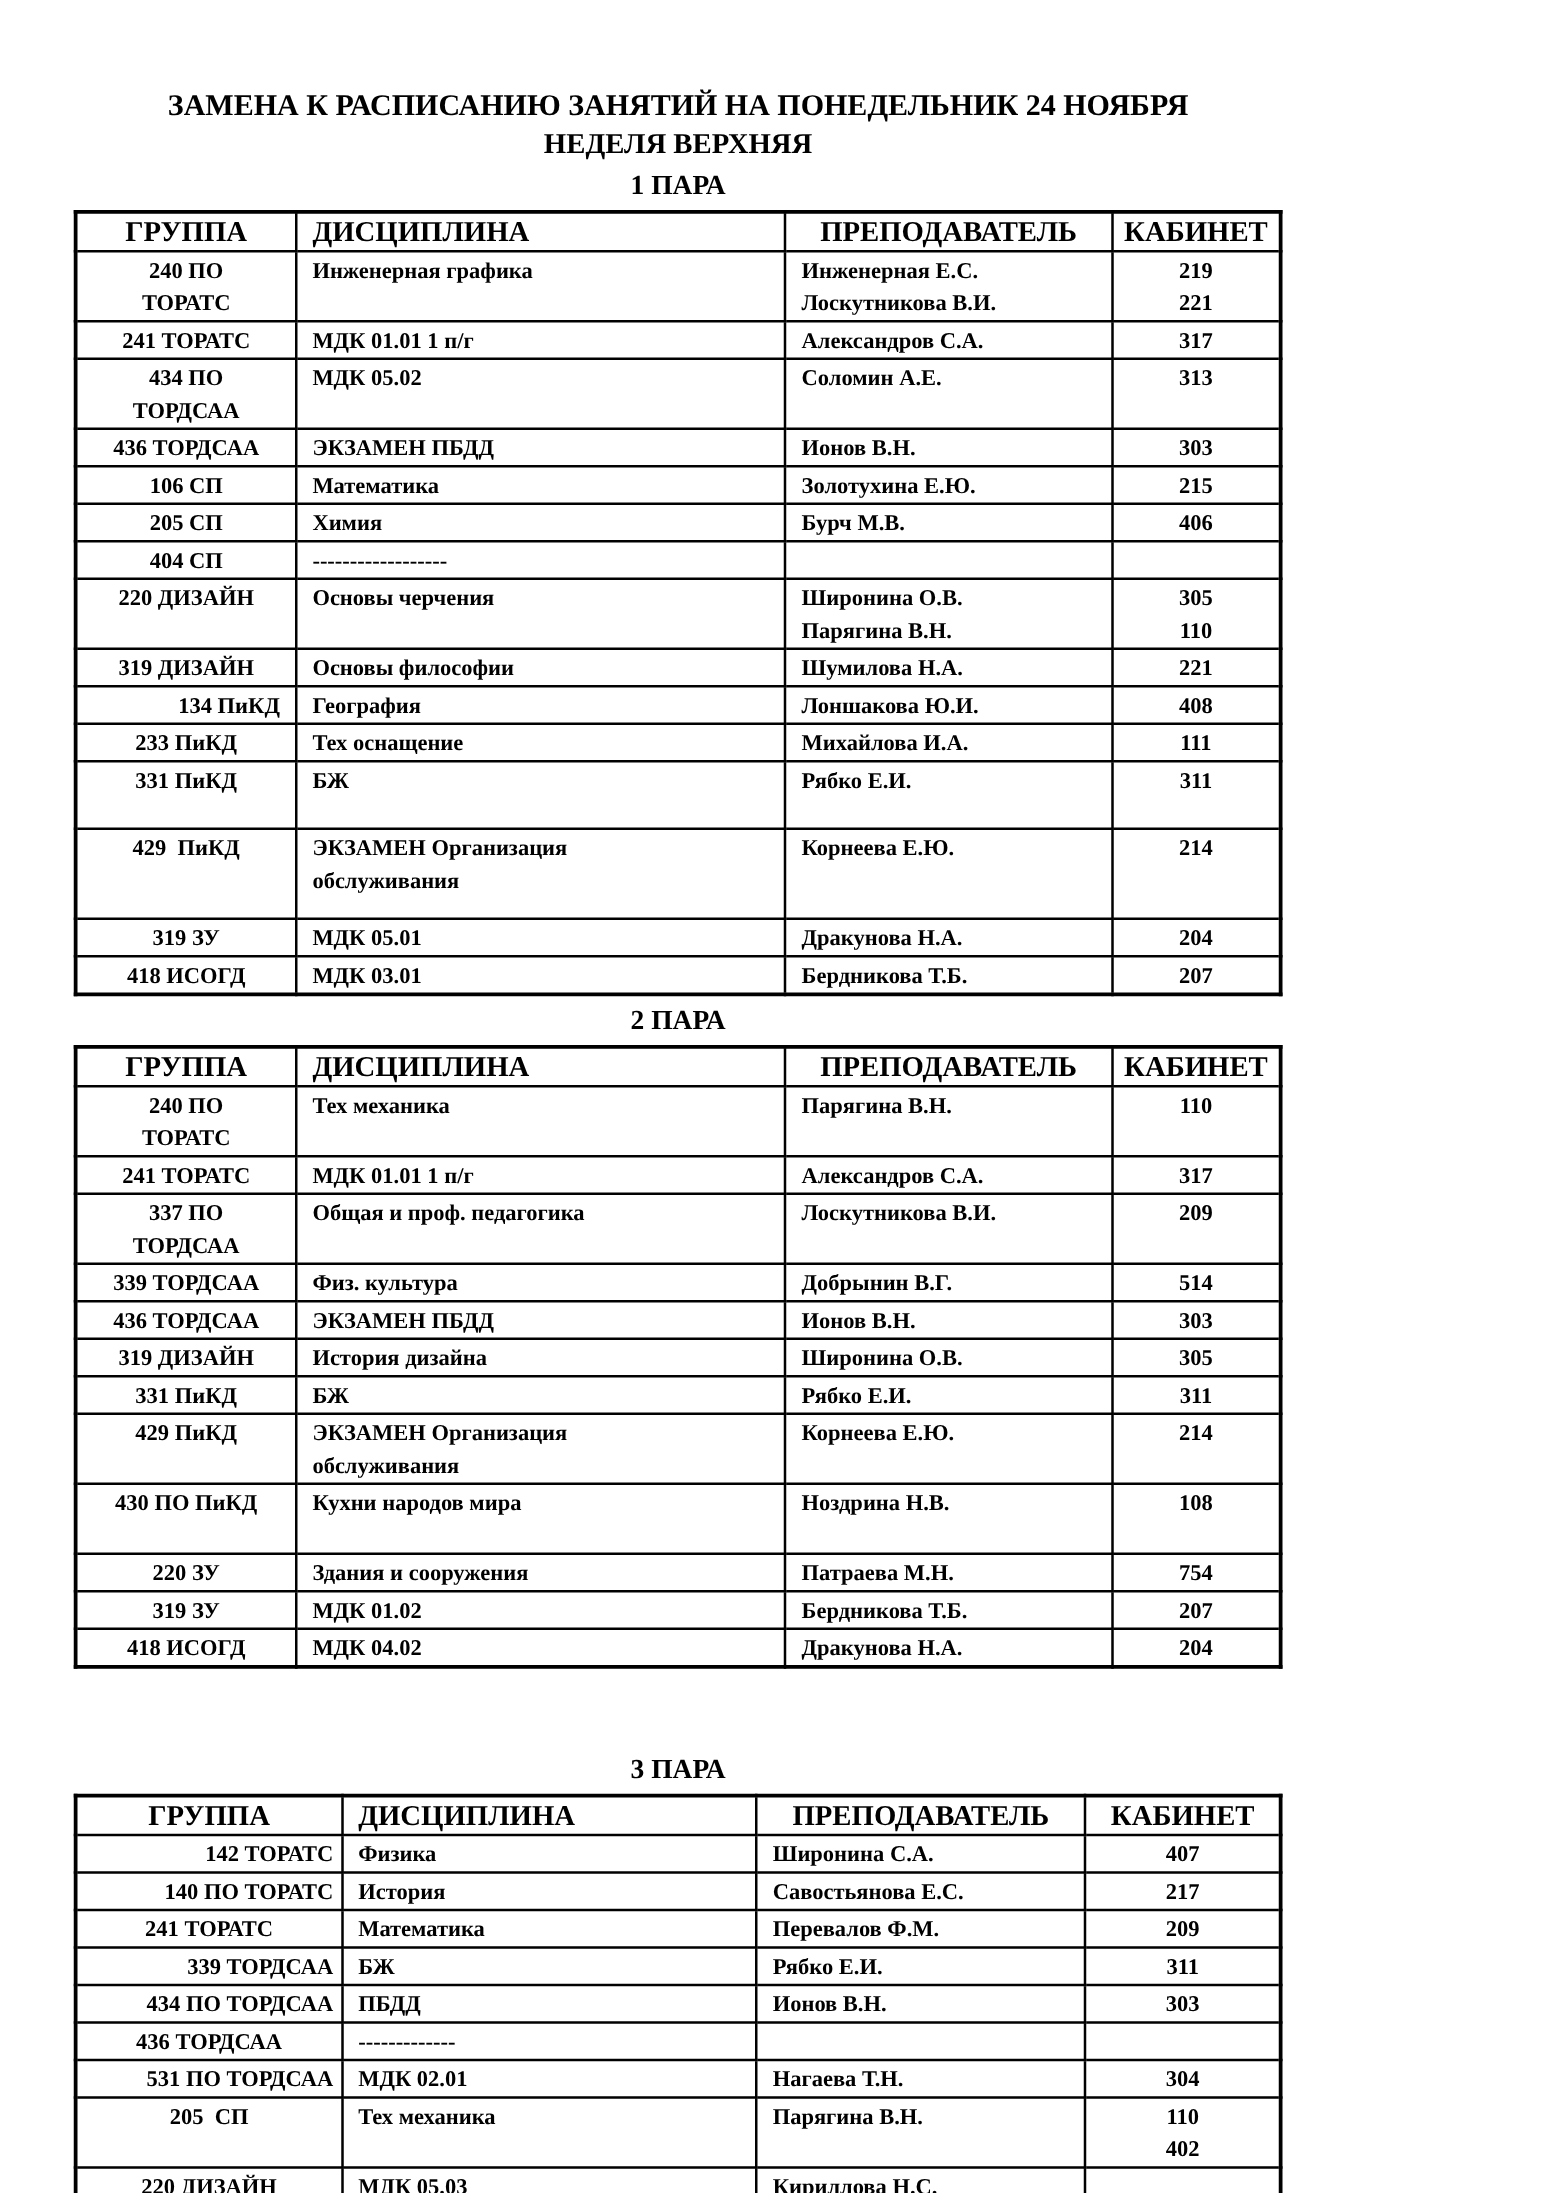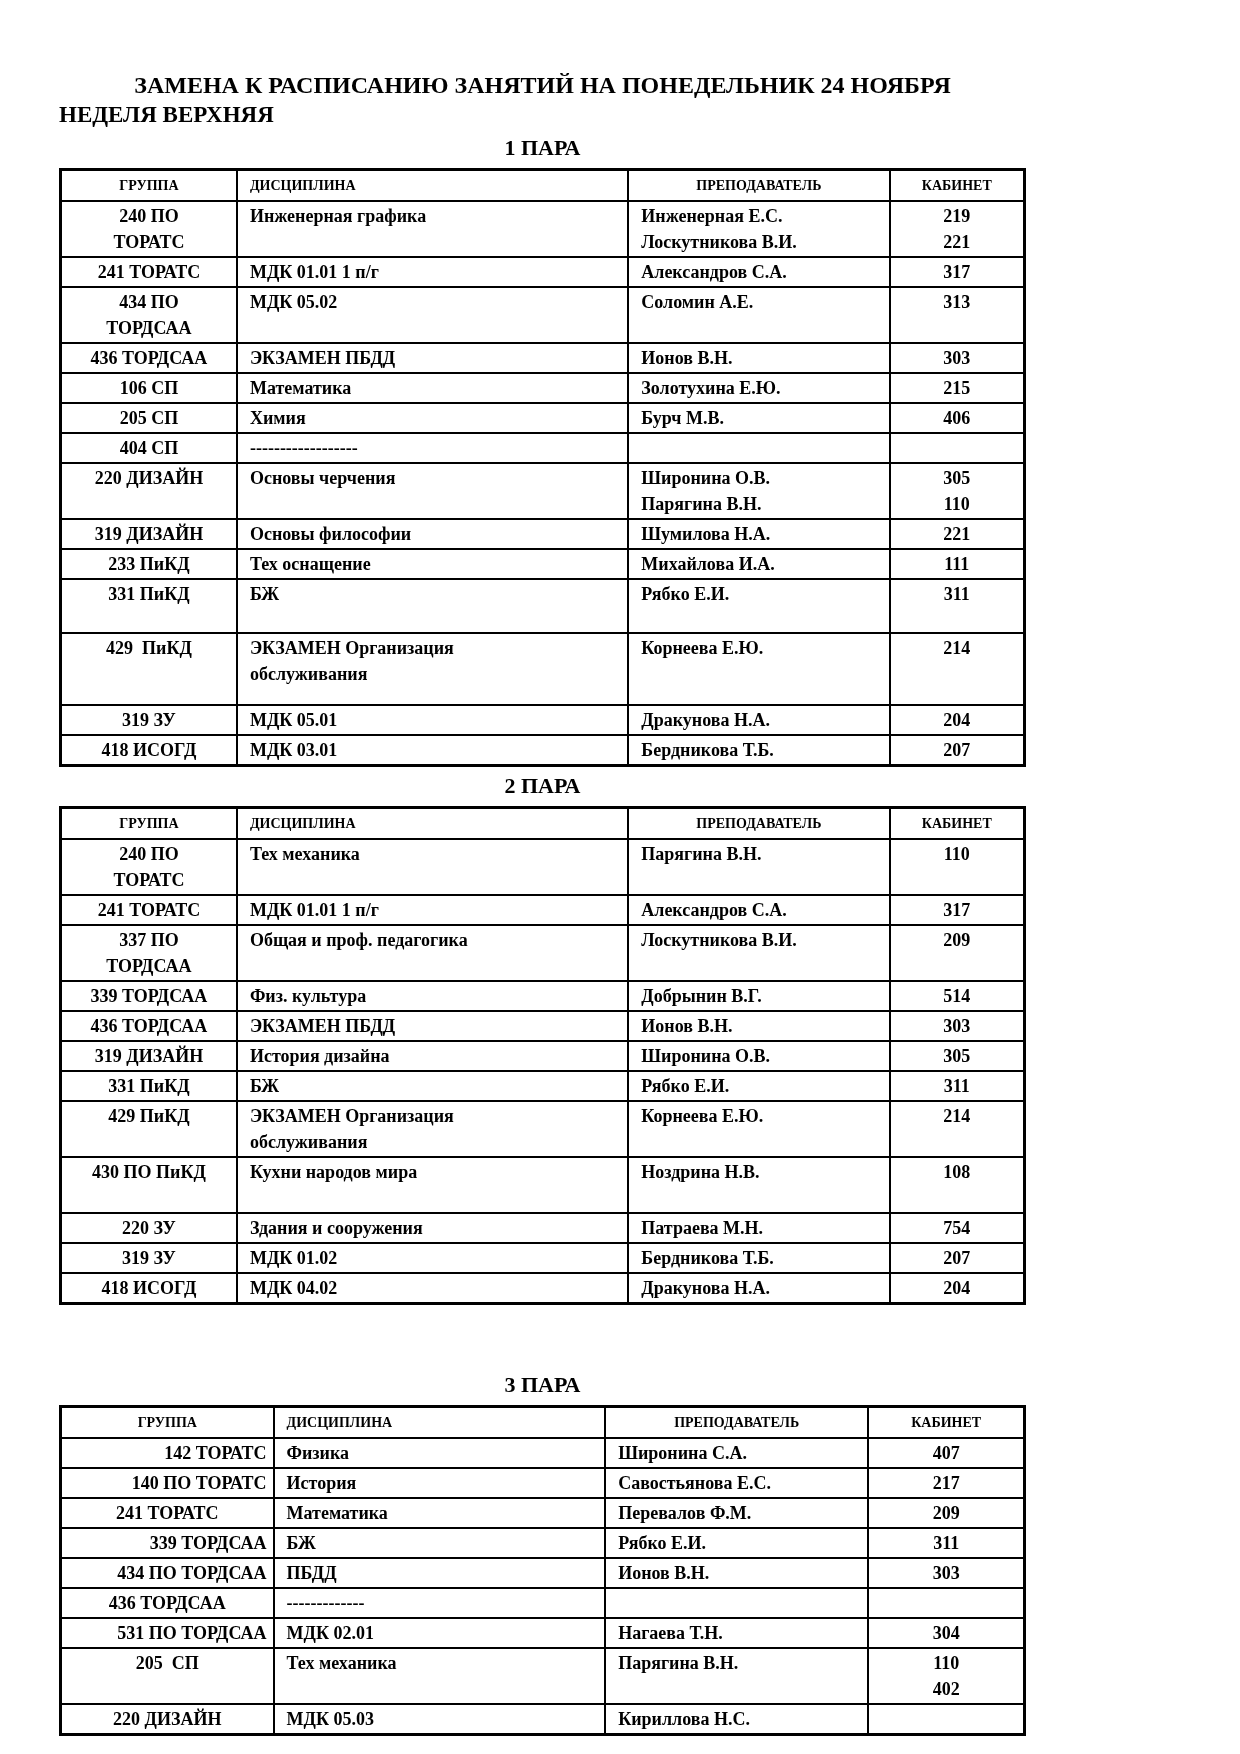--- a/index.html
+++ b/index.html
@@ -5,32 +5,32 @@
   * { margin:0; padding:0; box-sizing:border-box; }
   html,body { background:#ffffff; }
   body {
     width:1240px; min-height:1754px;
     font-family:"Liberation Serif","DejaVu Serif",serif;
     font-weight:bold; color:#000;
   }
   .page { padding:70px 54px 40px 59px; }
   .content { width:967px; }
   .page-title  { text-align:center; font-size:24px; line-height:30px; }
-  .page-subtitle { text-align:left; font-size:23px; line-height:29px; }
+  .page-subtitle { text-align:center; font-size:23px; line-height:29px; }
   .section-heading { text-align:center; font-size:22px; line-height:27px; margin:5px 0 7px 0; }
   .section-2 .section-heading { margin-top:66px; }
   table.schedule {
     border-collapse:collapse; width:100%; table-layout:fixed;
     border:3px solid #000;
   }
   th, td {
     border:2px solid #000; vertical-align:top;
     padding:1px 6px; font-size:18px; line-height:26px;
   }
-  th { font-size:14px; line-height:27px; }
+  th { font-size:23px; line-height:27px; }
   .cell-line { white-space:pre; min-height:26px; }
   td.col-discipline, td.col-teacher { text-align:left; padding-left:12px; }
   td.col-group, td.col-cabinet { text-align:center; }
   th.col-group, th.col-teacher, th.col-cabinet { text-align:center; }
   th.col-discipline { text-align:left; padding-left:12px; }
   td.ga-left  { text-align:right; padding-left:8px; }
   td.ga-right { text-align:right; padding-right:12px; }
 </style>
 </head>
 <body>
@@ -180,20 +180,34 @@
                   <div class="cell-line">Основы философии</div>
                 </td>
                 <td class="col-teacher">
                   <div class="cell-line">Шумилова Н.А.</div>
                 </td>
                 <td class="col-cabinet">
                   <div class="cell-line">221</div>
                 </td>
               </tr>
               <tr>
+                <td class="col-group ga-right">
+                  <div class="cell-line">134 ПиКД</div>
+                </td>
+                <td class="col-discipline">
+                  <div class="cell-line">География</div>
+                </td>
+                <td class="col-teacher">
+                  <div class="cell-line">Лоншакова Ю.И.</div>
+                </td>
+                <td class="col-cabinet">
+                  <div class="cell-line">408</div>
+                </td>
+              </tr>
+              <tr>
                 <td class="col-group">
                   <div class="cell-line">233 ПиКД</div>
                 </td>
                 <td class="col-discipline">
                   <div class="cell-line">Тех оснащение</div>
                 </td>
                 <td class="col-teacher">
                   <div class="cell-line">Михайлова И.А.</div>
                 </td>
                 <td class="col-cabinet">

